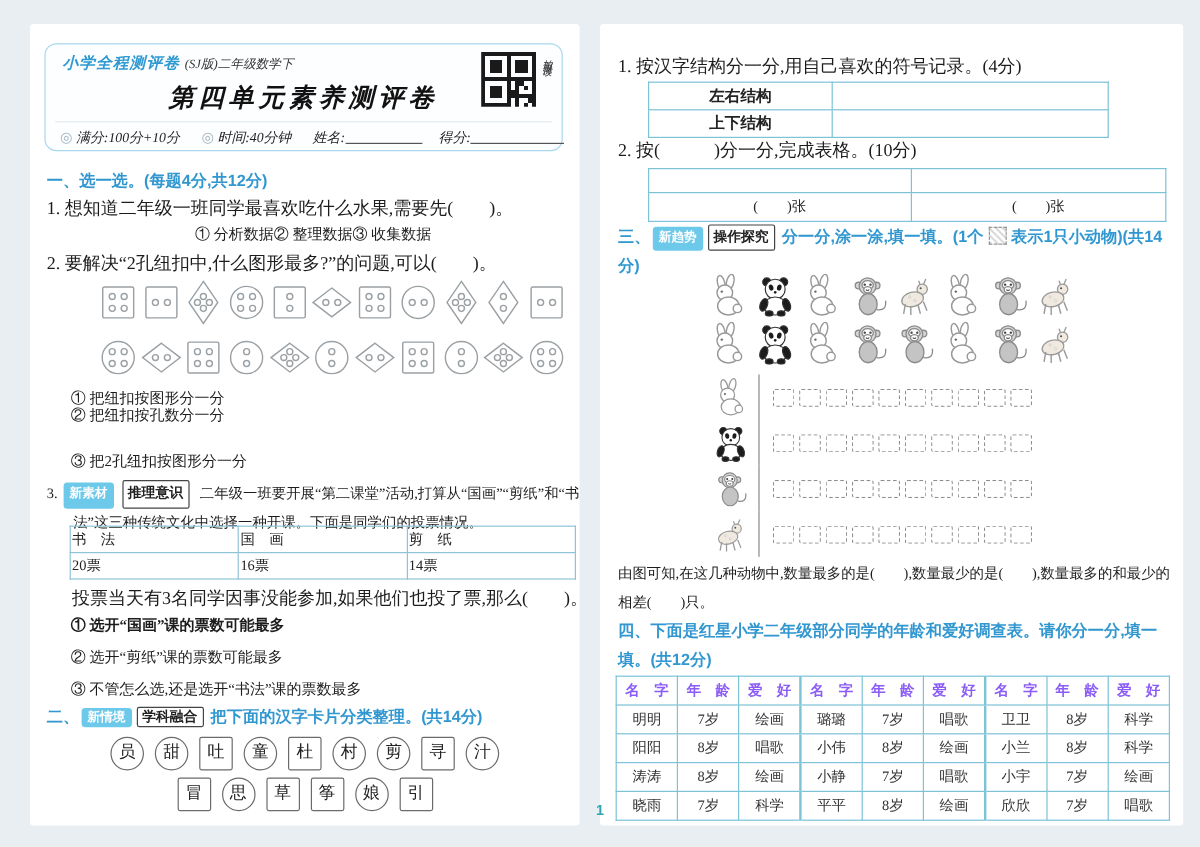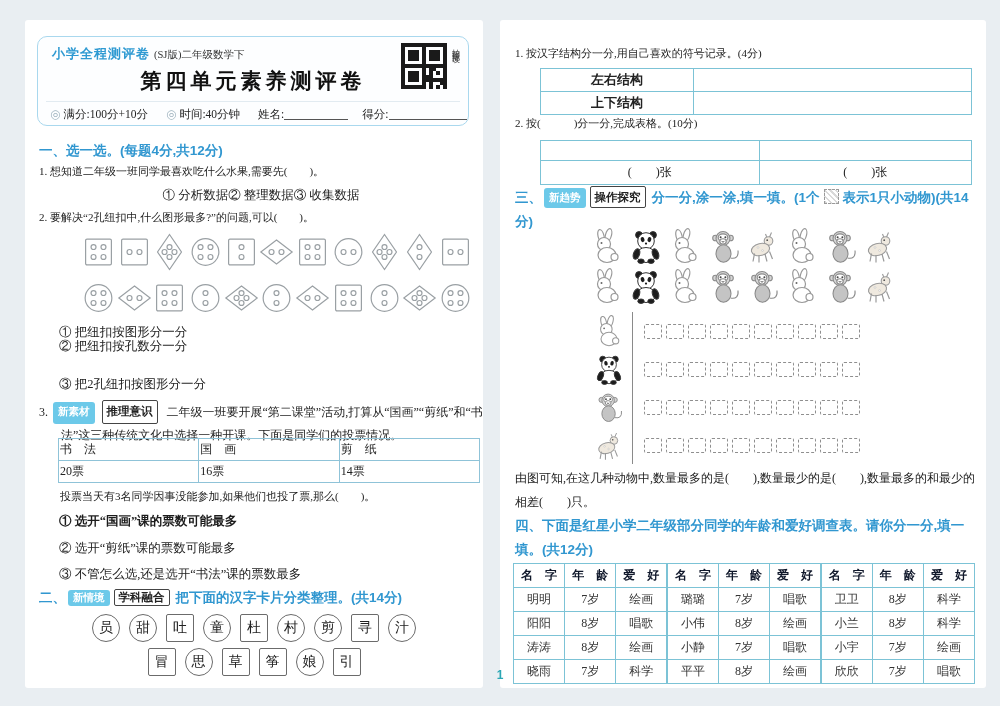--- a/index.html
+++ b/index.html
@@ -3,39 +3,39 @@
 <meta charset="utf-8">
 <style>
   html,body{margin:0;padding:0;}
   body{background:#e9eef2;font-family:"Liberation Serif",serif;}
   .stage{position:relative;width:1000px;height:706px;background:#e9eef2;overflow:hidden;}
   .page{position:absolute;top:20px;height:668px;background:#ffffff;border-radius:3px;}
   .page-left{left:25px;width:458px;}
   .page-right{left:500px;width:486px;}
 
   
-  .header-card{position:absolute;left:12px;top:16px;width:430px;height:88px;border:1px solid #a9d8ee;border-radius:10px;background:#fdfeff;}
+  .header-card{position:absolute;left:12px;top:16px;width:430px;height:88px;border:1px solid #a9d8ee;border-radius:10px;background:#fdfeff;font-style:italic;}
   .brand-row{position:absolute;left:14px;top:7px;white-space:nowrap;}
   .brand{font-family:"Liberation Sans",sans-serif;font-weight:bold;font-size:13px;color:#2f9ad2;letter-spacing:1px;}
   .brand-suffix{font-size:10.5px;color:#333;margin-left:4px;}
   .paper-title{position:absolute;left:0;top:30px;width:100%;text-align:center;font-weight:bold;font-size:21px;letter-spacing:4px;color:#111;}
   .qr-wrap{position:absolute;right:8px;top:6px;display:flex;align-items:flex-start;}
   .qr-label{writing-mode:vertical-rl;font-family:"Liberation Sans",sans-serif;font-size:8px;color:#333;letter-spacing:2px;margin-left:2px;height:46px;}
   .header-divider{position:absolute;left:8px;right:8px;top:64px;border-top:1px solid #e2ebf1;}
   .meta-row{position:absolute;left:12px;right:12px;top:66px;height:22px;display:flex;align-items:center;font-size:11.5px;color:#222;}
   .bullseye-icon{color:#9fb3bf;font-size:12px;margin-right:3px;font-family:"DejaVu Sans",sans-serif;}
   .meta-item{margin-right:18px;white-space:nowrap;}
   .name-field{margin-left:auto;white-space:nowrap;}
   .score-field{margin-left:14px;white-space:nowrap;}
   .blank-line{display:inline-block;border-bottom:1px solid #555;height:11px;vertical-align:-2px;}
   .blank-name{width:64px;} .blank-score{width:78px;}
 
   
   .sec-heading{position:absolute;font-family:"Liberation Sans",sans-serif;font-weight:bold;font-size:13.5px;color:#3197d0;}
-  .q-text{position:absolute;font-size:11px;color:#1c1c1c;white-space:nowrap;}
+  .q-text{position:absolute;font-size:15px;color:#1c1c1c;white-space:nowrap;}
   .opt-row{position:absolute;display:flex;font-size:12.5px;color:#1c1c1c;}
   .opt-line{position:absolute;font-size:12.5px;color:#1c1c1c;white-space:nowrap;}
   .badge{display:inline-block;background:#6cc9e9;color:#fff;font-family:Liberation Mono, monospace;font-weight:bold;font-size:10.5px;padding:1px 5px;border-radius:3px;margin:0 4px 0 2px;text-indent:0;vertical-align:1px;}
   .tag{display:inline-block;border:1px solid #444;color:#222;font-family:"Liberation Sans",sans-serif;font-weight:bold;font-size:11.5px;padding:0 4px;border-radius:2px;margin-right:6px;text-indent:0;vertical-align:1px;}
   .para{position:absolute;font-size:12px;color:#1c1c1c;line-height:1.9;}
   .hang{padding-left:22px;text-indent:-22px;}
 
   
   .btn-row{position:absolute;left:56px;width:392px;display:flex;justify-content:space-between;align-items:center;height:44px;}
   .btn-svg{display:block;}
@@ -48,40 +48,40 @@
   .card-row{position:absolute;left:0;width:100%;display:flex;justify-content:center;gap:9px;}
   .hanzi-card{display:inline-block;width:26px;height:26px;line-height:26px;text-align:center;border:1.2px solid #6b6b6b;font-size:14px;color:#222;text-indent:0;background:#fff;}
   .hanzi-card.circle{border-radius:50%;}
   .hanzi-card.square{border-radius:2px;}
 
   .page-num{position:absolute;left:470px;top:668px;width:60px;text-align:center;font-family:"Liberation Sans",sans-serif;font-weight:bold;font-size:12px;color:#2ba7b5;}
 
   
   .struct-table{position:absolute;border-collapse:collapse;table-layout:fixed;border:1.5px solid #7cc3d6;}
   .struct-table td{border:1px solid #7cc3d6;text-align:center;color:#222;}
-  .t-structure{left:40px;top:48px;width:432px;}
+  .t-structure{left:40px;top:48px;width:384px;}
   .t-structure td{height:20px;}
   .t-structure .lbl{width:150px;font-family:"Liberation Sans",sans-serif;font-weight:bold;font-size:13px;}
   .t-count{left:40px;top:120px;width:432px;}
   .t-count .r1 td{height:17px;}
   .t-count .r2 td{height:21px;font-size:12px;}
 
   .legend-box{display:inline-block;width:13px;height:13px;border:1.5px dashed #9a9a9a;background:repeating-linear-gradient(45deg,#d9d9d9 0 1.5px,transparent 1.5px 4px);vertical-align:-2px;margin:0 4px;text-indent:0;}
 
   .animal-row{position:absolute;left:0;width:100%;display:flex;justify-content:center;gap:3px;}
   .animal{display:block;}
 
   #tally-grid{position:absolute;left:86px;top:292px;}
   .tally-row{display:flex;align-items:center;height:38px;}
   .tally-icon-wrap{width:46px;display:flex;justify-content:center;}
   .tally-boxes{display:flex;gap:4px;border-left:1.5px solid #8a8a8a;padding-left:11px;height:38px;align-items:center;}
   .tally-box{display:inline-block;width:16px;height:13px;border:1.6px dashed #8f8f8f;border-radius:2px;background:#fff;}
 
   .survey-table{position:absolute;left:13px;top:543px;width:462px;border-collapse:collapse;table-layout:fixed;border:1.5px solid #7cc3d6;}
-  .survey-table th{border:1px solid #7cc3d6;height:21px;font-family:"Liberation Sans",sans-serif;font-weight:bold;font-size:12px;color:#0f172a;}
+  .survey-table th{border:1px solid #7cc3d6;height:21px;font-family:"Liberation Sans",sans-serif;font-weight:bold;font-size:12px;color:#8b5cf6;}
   .survey-table td{border:1px solid #7cc3d6;height:21px;text-align:center;font-size:12px;color:#333;}
   .survey-table .grp{border-left-width:2px;}
 </style>
 </head>
 <body>
 
 <div class="stage">
 
   <div class="page page-left">
 

